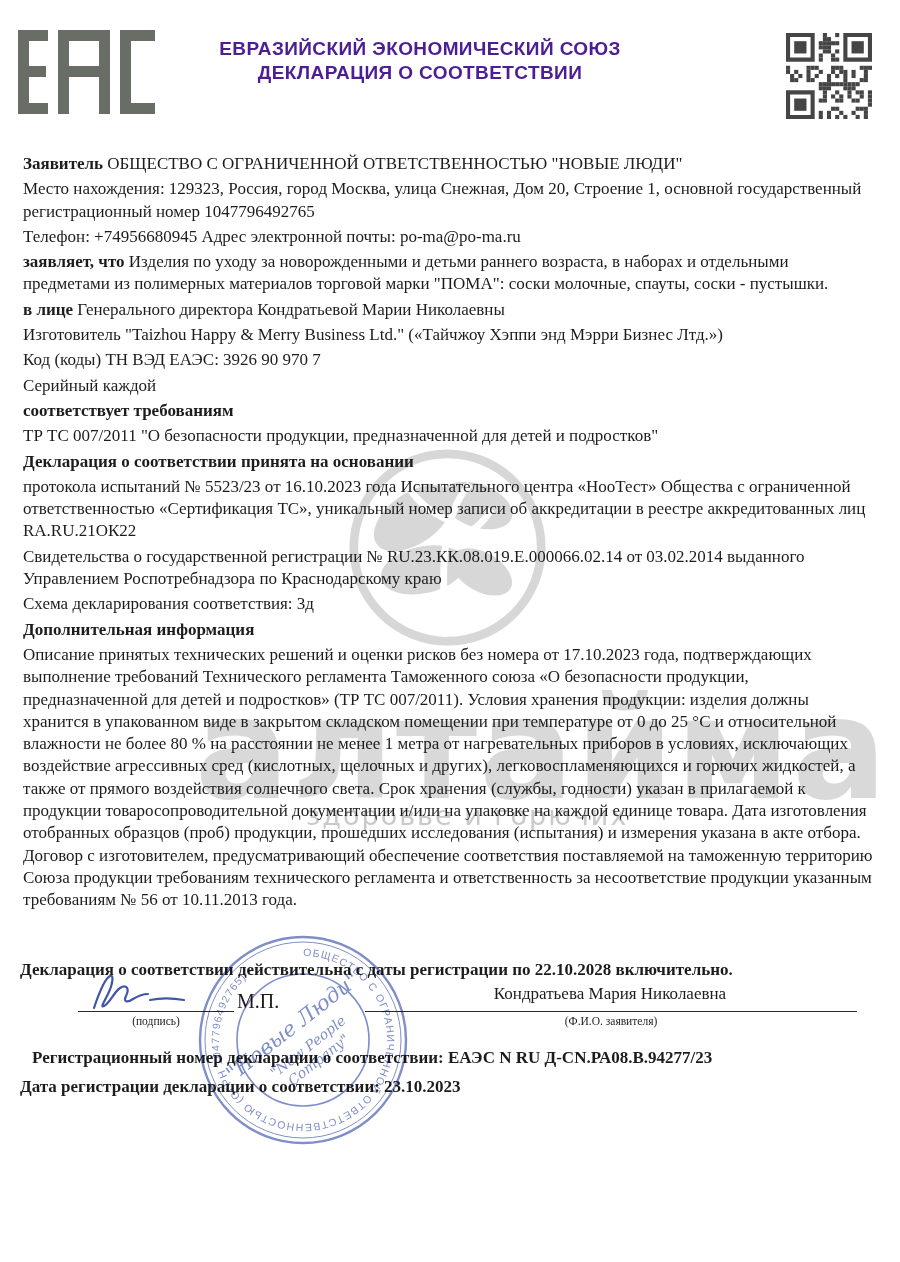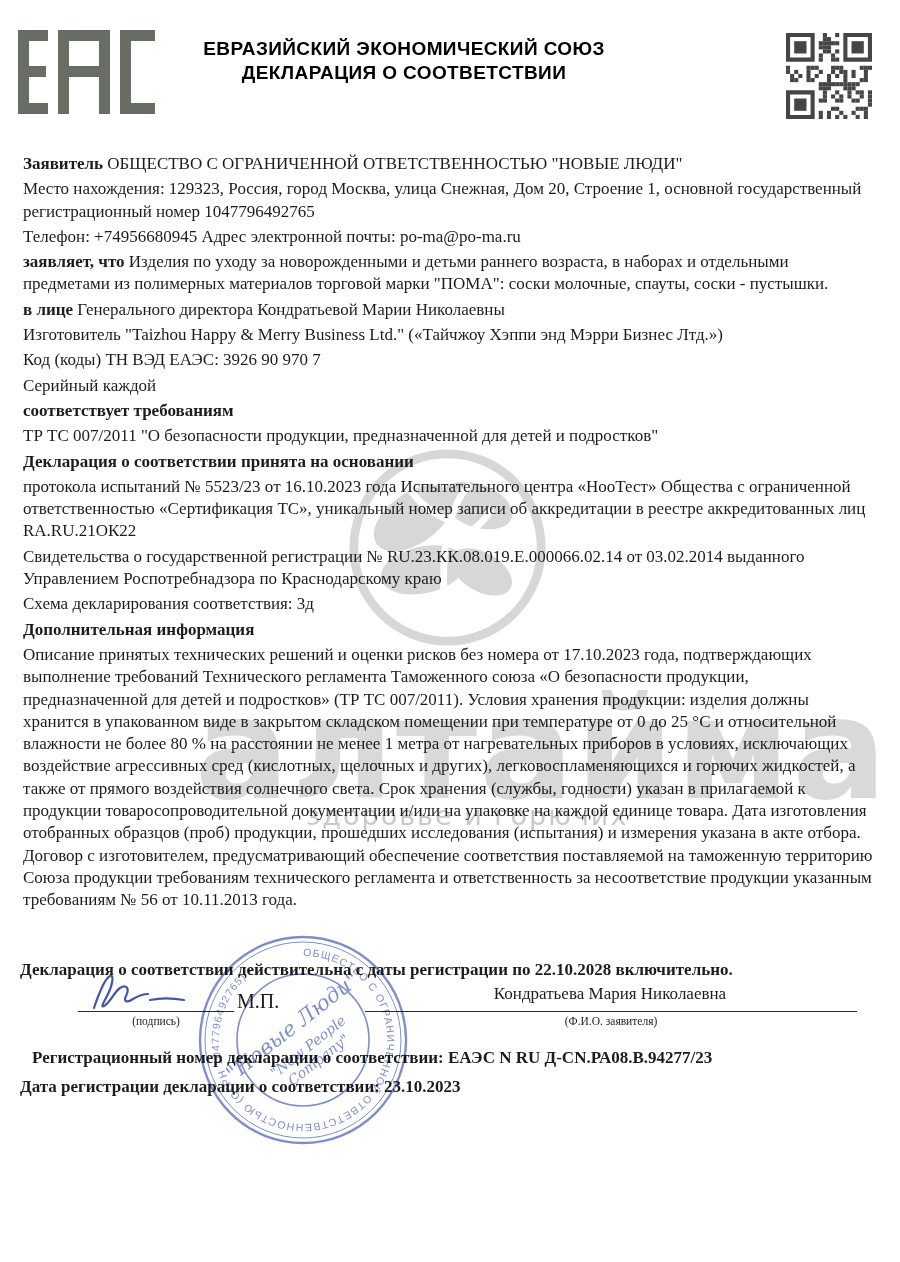--- a/index.html
+++ b/index.html
@@ -4,23 +4,23 @@
 <style>
   html,body { margin:0; padding:0; background:#e9e9e9; }
   .page {
     position:relative; width:900px; height:1262px; margin:0 auto;
     background:#ffffff; overflow:hidden;
     font-family:"Liberation Serif", serif; color:#1c1c1c;
   }
   
   .eac-logo { position:absolute; left:18px; top:30px; z-index:2; }
   .doc-title {
-    position:absolute; left:154px; top:37px; width:500px; z-index:2;
+    position:absolute; left:170px; top:37px; width:500px; z-index:2;
     text-align:center; font-family:"Liberation Sans", sans-serif;
-    font-weight:bold; font-size:19px; line-height:24px; color:#000000; letter-spacing:.4px;
+    font-weight:bold; font-size:19px; line-height:24px; color:#4c1d95; letter-spacing:.4px;
   }
   .qr { position:absolute; left:786px; top:33px; width:86px; height:86px; z-index:2; }
   
   .wm { position:absolute; z-index:0; pointer-events:none; }
   .wm-leaf { left:345px; top:445px; width:205px; height:205px; opacity:.45; }
   .wm-brand {
     left:195px; top:668px; font-family:"DejaVu Sans", sans-serif; font-weight:bold;
     font-size:140px; color:#8f8f8f; opacity:.33; letter-spacing:2px; white-space:nowrap;
   }
   .wm-tagline {

